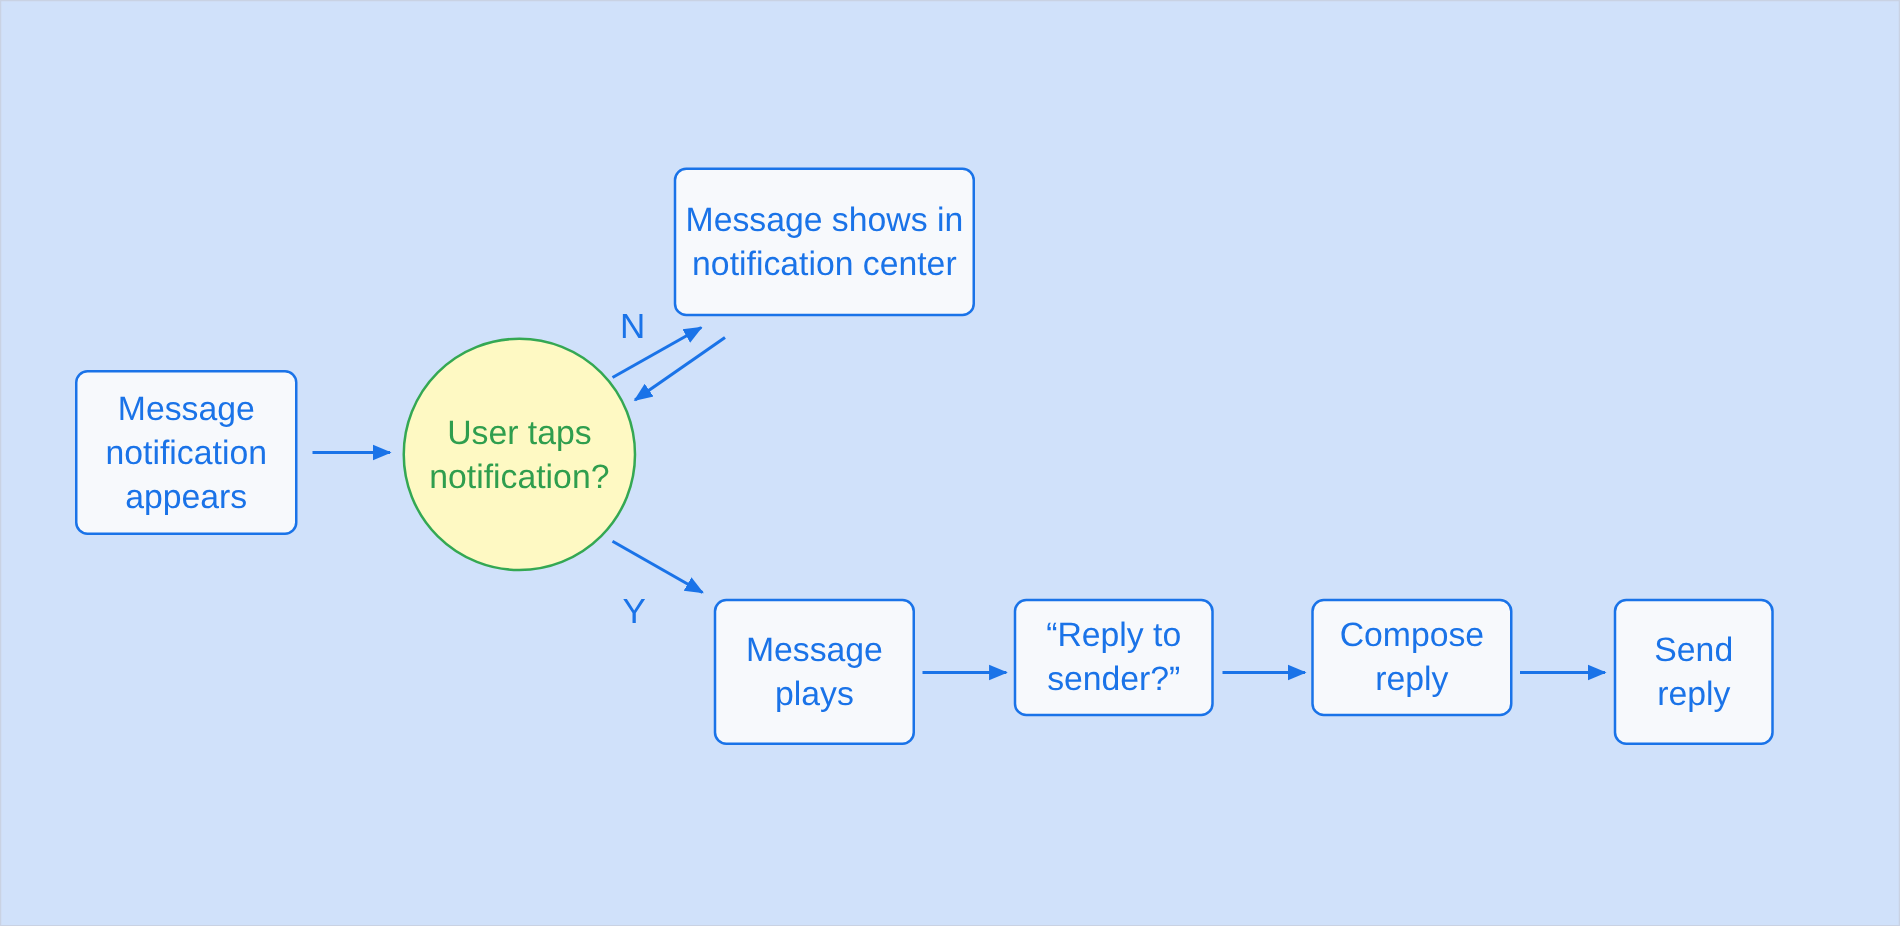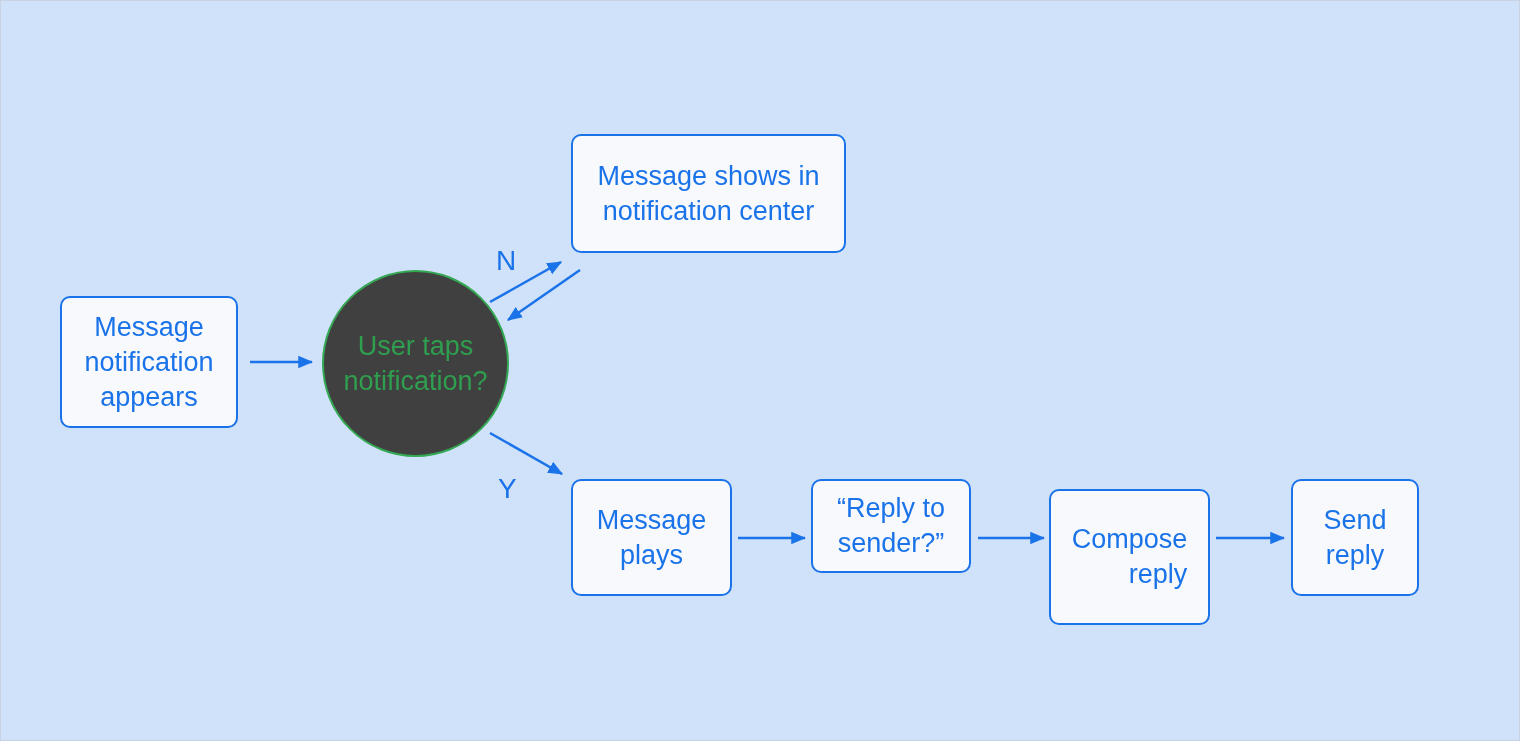--- a/index.html
+++ b/index.html
@@ -36,40 +36,40 @@
   }
 
   .process {
     background: #f7f9fc;
     border: 2.5px solid #1a73e8;
     border-radius: 10px;
     color: #1a73e8;
   }
 
   .decision {
-    background: #404040;
+    background: #fef9c3;
     border: 2.5px solid #34a853;
     border-radius: 50%;
     color: #2f9e4e;
   }
 
   .branch-label {
     position: absolute;
     font-size: 28px;
     line-height: 30px;
     color: #1a73e8;
   }
 
   
   #n-start            { left: 59px;   top: 295px; width: 178px; height: 132px; }
   #n-decision         { left: 321px;  top: 269px; width: 187px; height: 187px; }
-  #n-notif-center     { left: 570px;  top: 133px; width: 275px; height: 119px; }
+  #n-notif-center     { left: 538px;  top: 133px; width: 241px; height: 119px; }
   #n-message-plays    { left: 570px;  top: 478px; width: 161px; height: 117px; }
   #n-reply-to-sender  { left: 810px;  top: 478px; width: 160px; height: 94px; }
-  #n-compose-reply    { left: 1048px; top: 488px; width: 161px; height: 136px; text-align: right; }
+  #n-compose-reply    { left: 1048px; top: 478px; width: 161px; height: 94px; }
   #n-send-reply       { left: 1290px; top: 478px; width: 128px; height: 117px; }
 
   #lbl-n { left: 495px; top: 245px; }
   #lbl-y { left: 497px; top: 473px; }
 </style>
 </head>
 <body>
 
 <div class="canvas">
 

